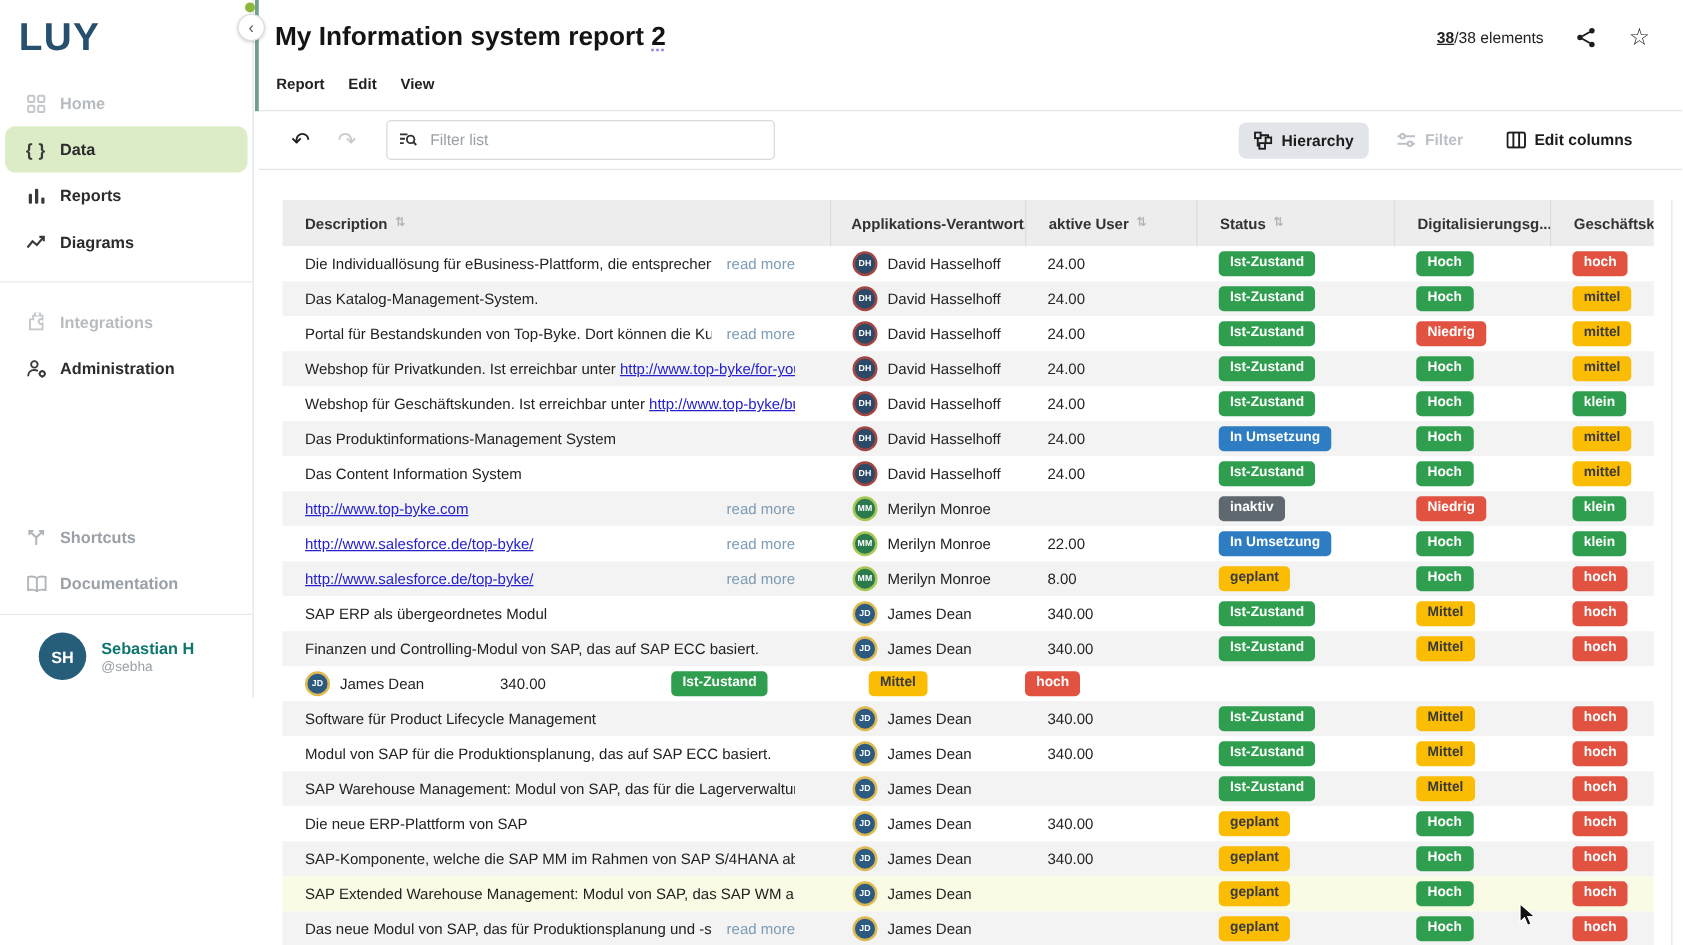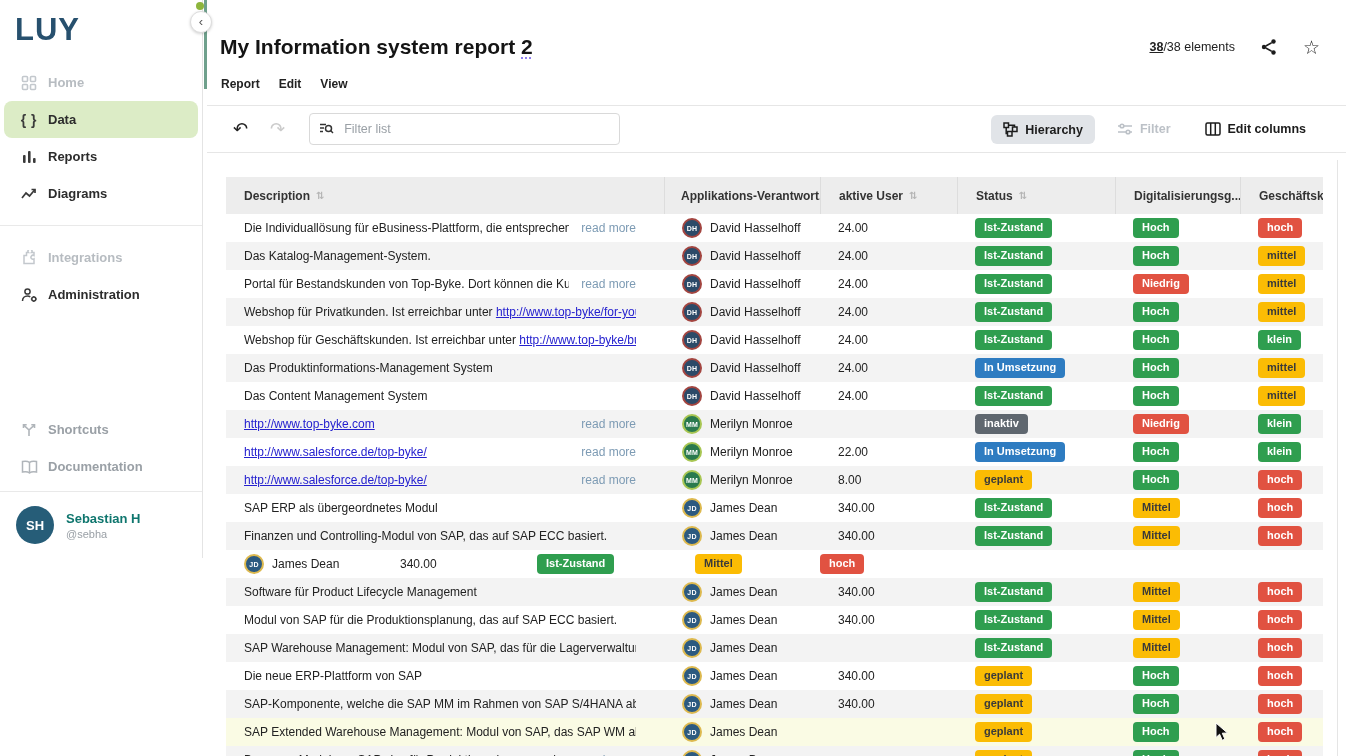--- a/index.html
+++ b/index.html
@@ -17,34 +17,34 @@
     font-size:13px; font-weight:700; color:#2c2c2c; cursor:pointer; }
   .nav-item .nicon { width:38px; display:flex; justify-content:center; align-items:center; color:#3a3a3a; }
   .nav-item.active { background:#dcecc6; }
   .nav-item.disabled { color:#b7bcc1; }
   .nav-item.disabled .nicon { color:#c3c8cd; }
   .nav-divider { height:1px; background:#e9e9e9; margin:13px 0; }
   .braces { font-size:14px; font-weight:700; letter-spacing:1px; }
   .sidebar-footer { position:absolute; left:0; right:0; bottom:0; }
   .sidebar-footer .nav-item { color:#9aa0a6; }
   .sidebar-footer .nav-item .nicon { color:#b0b5ba; }
-  .user-block { border-top:1px solid #e9e9e9; margin-top:6px; padding:14px 16px; display:flex; align-items:center; gap:12px; }
+  .user-block { border-top:1px solid #e9e9e9; margin-top:6px; padding:14px 31px; display:flex; align-items:center; gap:12px; }
   .user-avatar { width:38px; height:38px; border-radius:50%; background:#265d78; color:#fff; font-size:13px; font-weight:700;
     display:flex; align-items:center; justify-content:center; }
   .user-name { font-size:13px; font-weight:700; color:#0f766e; }
   .user-handle { font-size:11px; color:#9aa0a6; margin-top:2px; }
 
   
   .accent-line { position:absolute; left:204px; top:0; width:3px; height:89px; background:#6fa08c; z-index:3; }
   .collapse-btn { position:absolute; left:190px; top:11px; width:22px; height:22px; border-radius:50%; background:#fff;
     border:1px solid #ddd; box-shadow:0 1px 3px rgba(0,0,0,.18); z-index:4; display:flex; align-items:center; justify-content:center;
     font-size:13px; color:#555; cursor:pointer; line-height:1; padding-bottom:2px; }
 
   
-  .main { position:absolute; left:207px; top:17px; width:1139px; height:552px; background:#fff; }
+  .main { position:absolute; left:207px; top:0; width:1139px; height:552px; background:#fff; }
   .title-row { display:flex; align-items:center; padding:15px 26px 0 13px; height:45px; }
   .page-title { font-size:21px; font-weight:700; color:#141414; }
   .squiggle { text-decoration:underline dotted #8f7ff0 2px; text-underline-offset:3px; }
   .title-right { margin-left:auto; display:flex; align-items:center; gap:25px; }
   .elements-count { font-size:12.5px; color:#222; }
   .elements-count b { font-weight:700;text-decoration:underline; }
   .icon-btn { background:none; border:none; cursor:pointer; display:flex; align-items:center; color:#1c1c1c; }
   .star-glyph { font-size:19px; color:#1c1c1c; line-height:1; }
 
   .menubar { display:flex; align-items:center; gap:19px; padding:0 0 0 14px; height:44px; border-bottom:1px solid #e6e6e6; }
@@ -400,21 +400,21 @@
             </div>
             <div class="td col-digi">
               <span class="badge" style="background: rgb(47, 158, 79);">Hoch</span>
             </div>
             <div class="td col-krit">
               <span class="badge dark-text" style="background: rgb(251, 188, 4);">mittel</span>
             </div>
           </div>
           <div class="tr">
             <div class="td col-desc">
-              <span class="desc-flow"><span>Das Content Management System</span></span>
+              <span class="desc-flow"><span>Das Content Information System</span></span>
             </div>
             <div class="td col-owner">
               <span class="avatar" style="background: rgb(44, 74, 104); border-color: rgb(163, 69, 64);">DH</span>
               <span class="owner-name">David Hasselhoff</span>
             </div>
             <div class="td col-user">24.00</div>
             <div class="td col-status">
               <span class="badge" style="background: rgb(47, 158, 79);">Ist-Zustand</span>
             </div>
             <div class="td col-digi">

